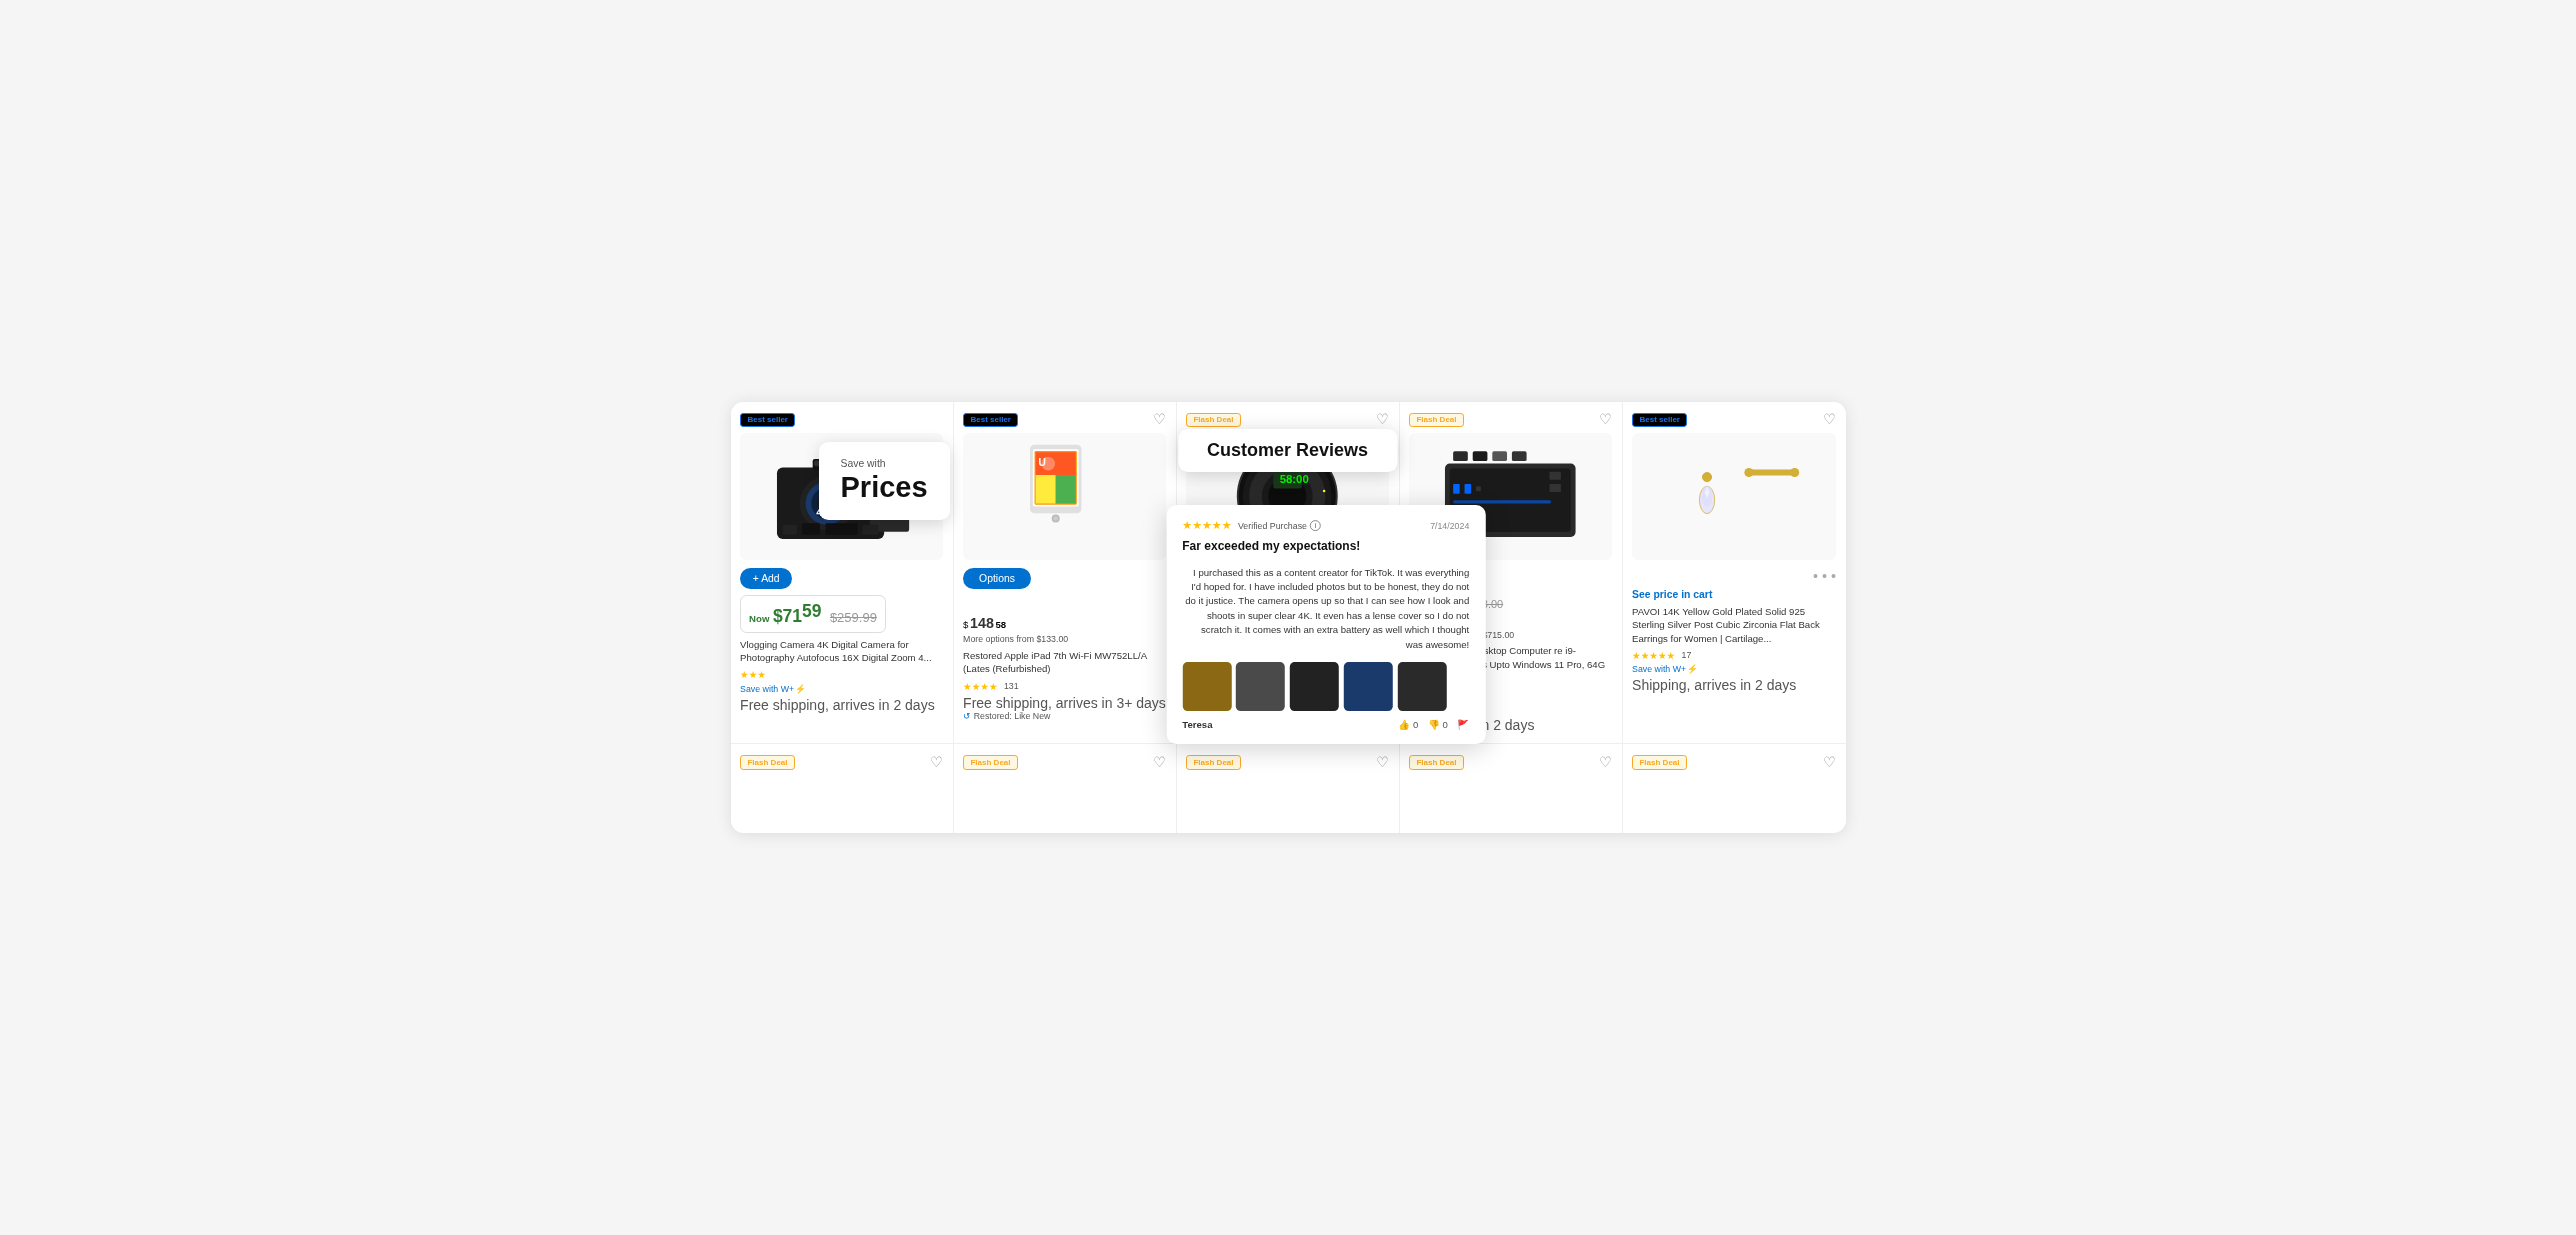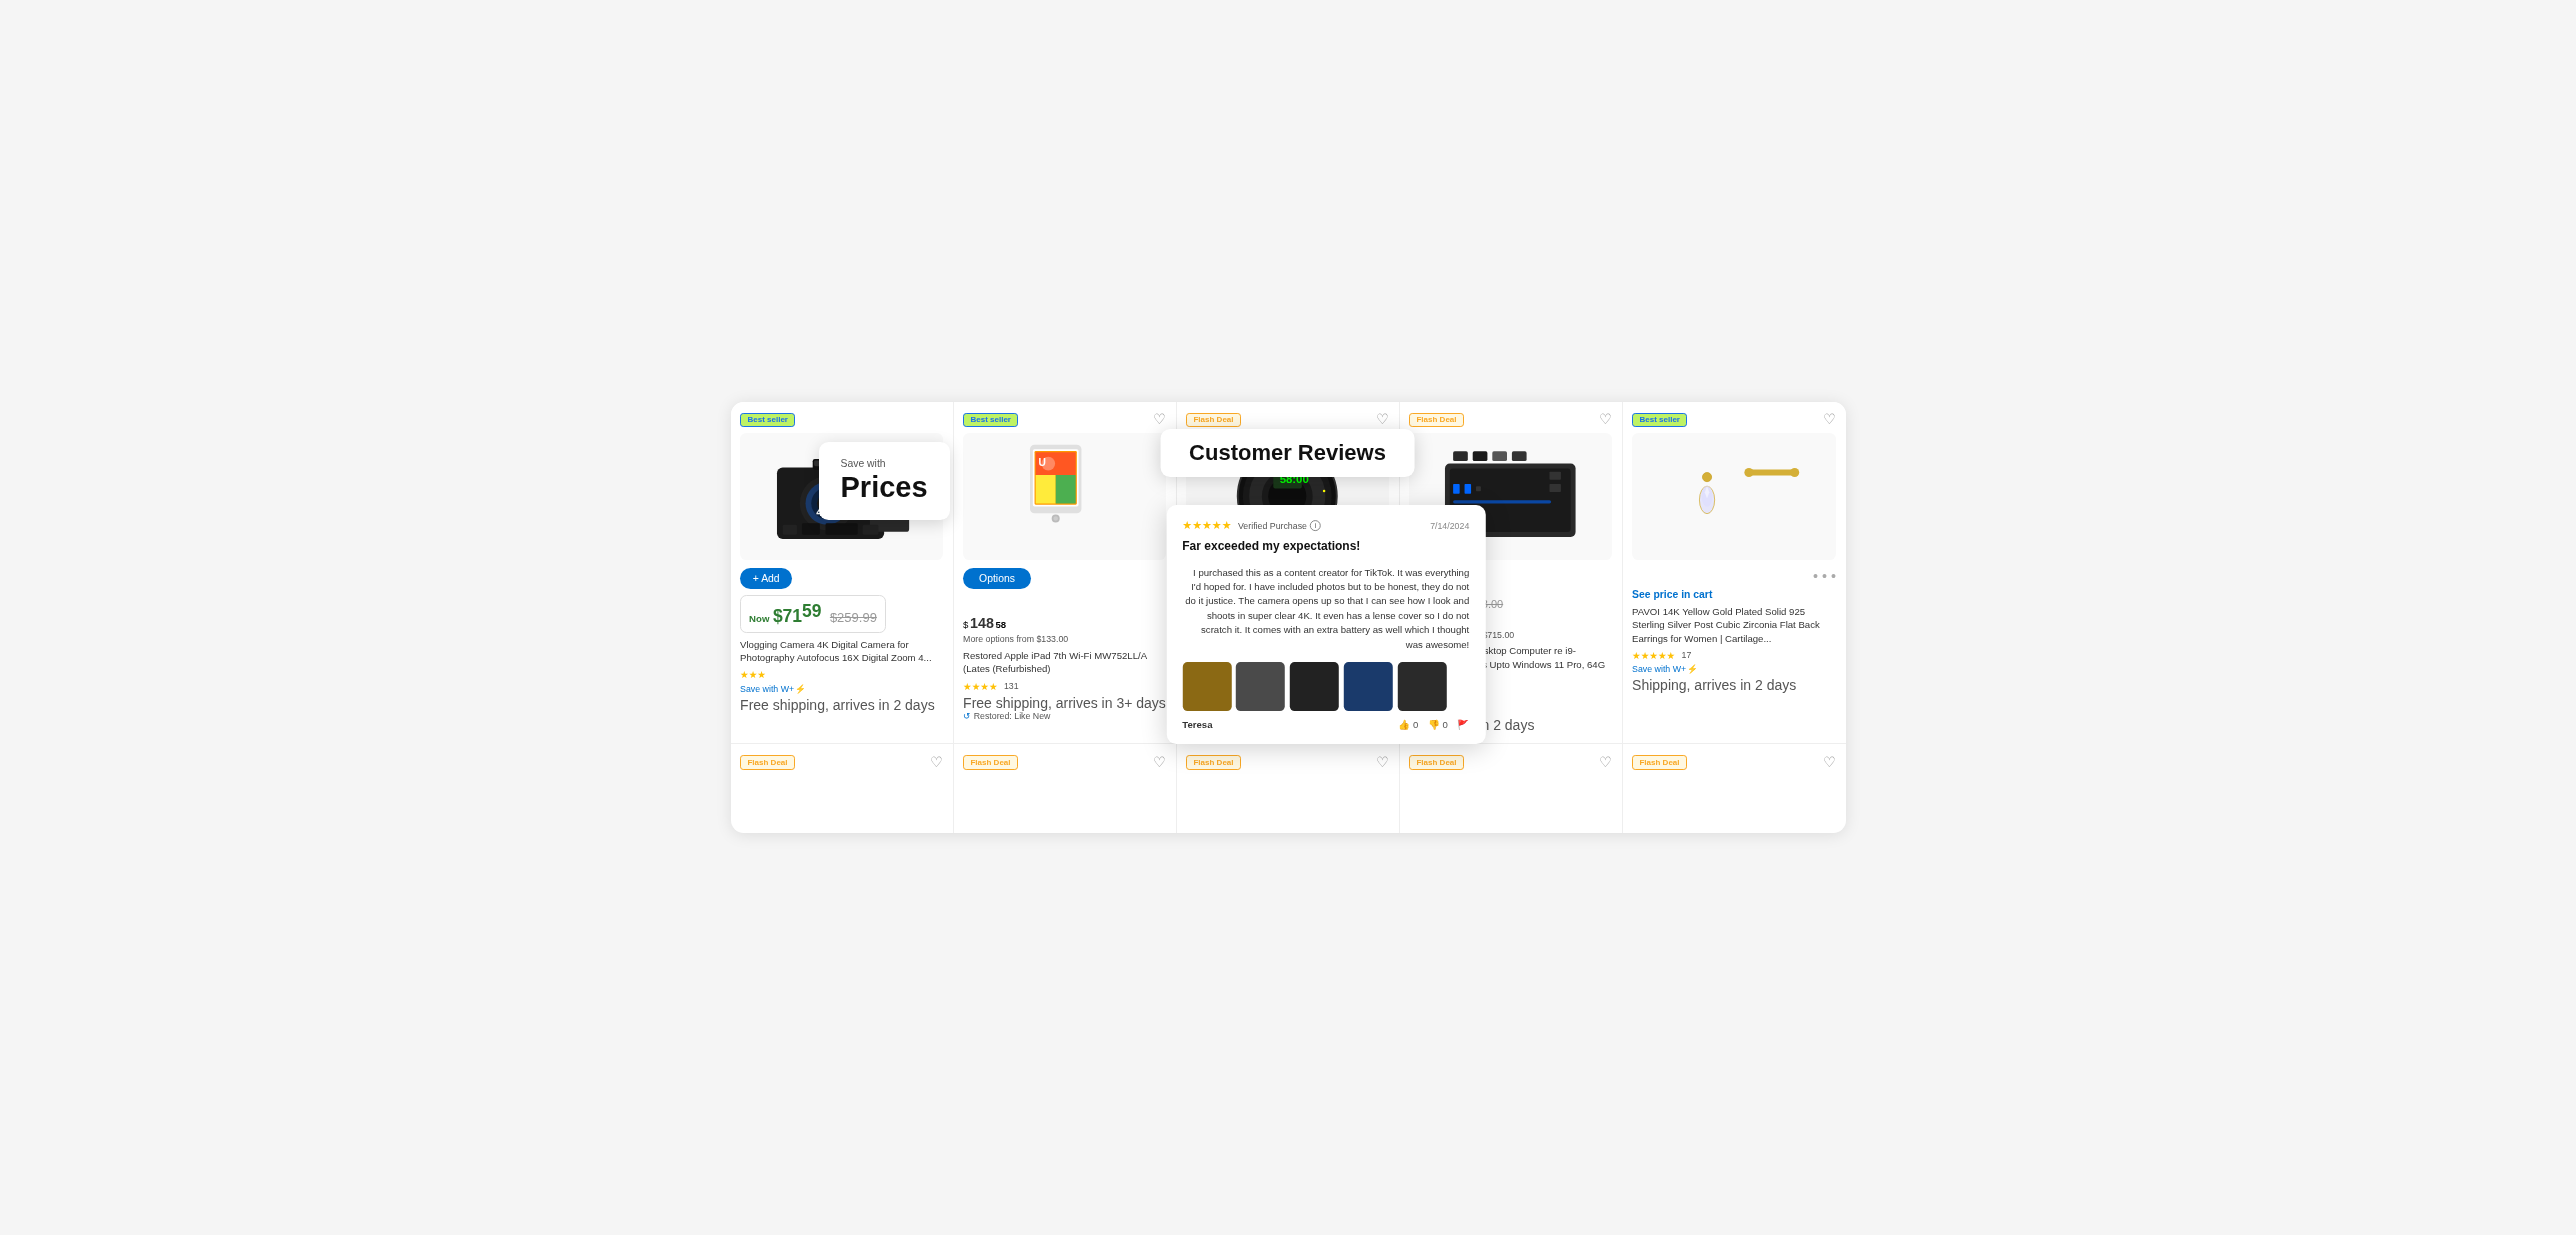--- a/index.html
+++ b/index.html
@@ -41,21 +41,21 @@
     .badge {
       display: inline-block;
       font-size: 8px;
       font-weight: bold;
       padding: 1.6px 6.4px;
       border-radius: 3.2px;
       margin-bottom: 6.4px;
     }
 
     .badge-bestseller {
-      background: #bef264;
+      background: #000000;
       color: #1a73e8;
       border: 0.8px solid #1a73e8;
     }
 
     .badge-flash {
       background: #fff8e1;
       color: #f9a825;
       border: 0.8px solid #f9a825;
     }
 
@@ -202,21 +202,21 @@
 
     .customer-reviews-banner {
       position: absolute;
       top: 50%;
       left: 50%;
       transform: translate(-50%, -143px);
       background: #fff;
       border-radius: 9.6px;
       box-shadow: 0 3.2px 19px rgba(0,0,0,0.18);
       padding: 11px 29px;
-      font-size: 22px;
+      font-size: 18px;
       font-weight: 900;
       color: #111;
       z-index: 20;
       white-space: nowrap;
     }
 
     .review-card {
       position: absolute;
       top: 50%;
       left: 50%;

